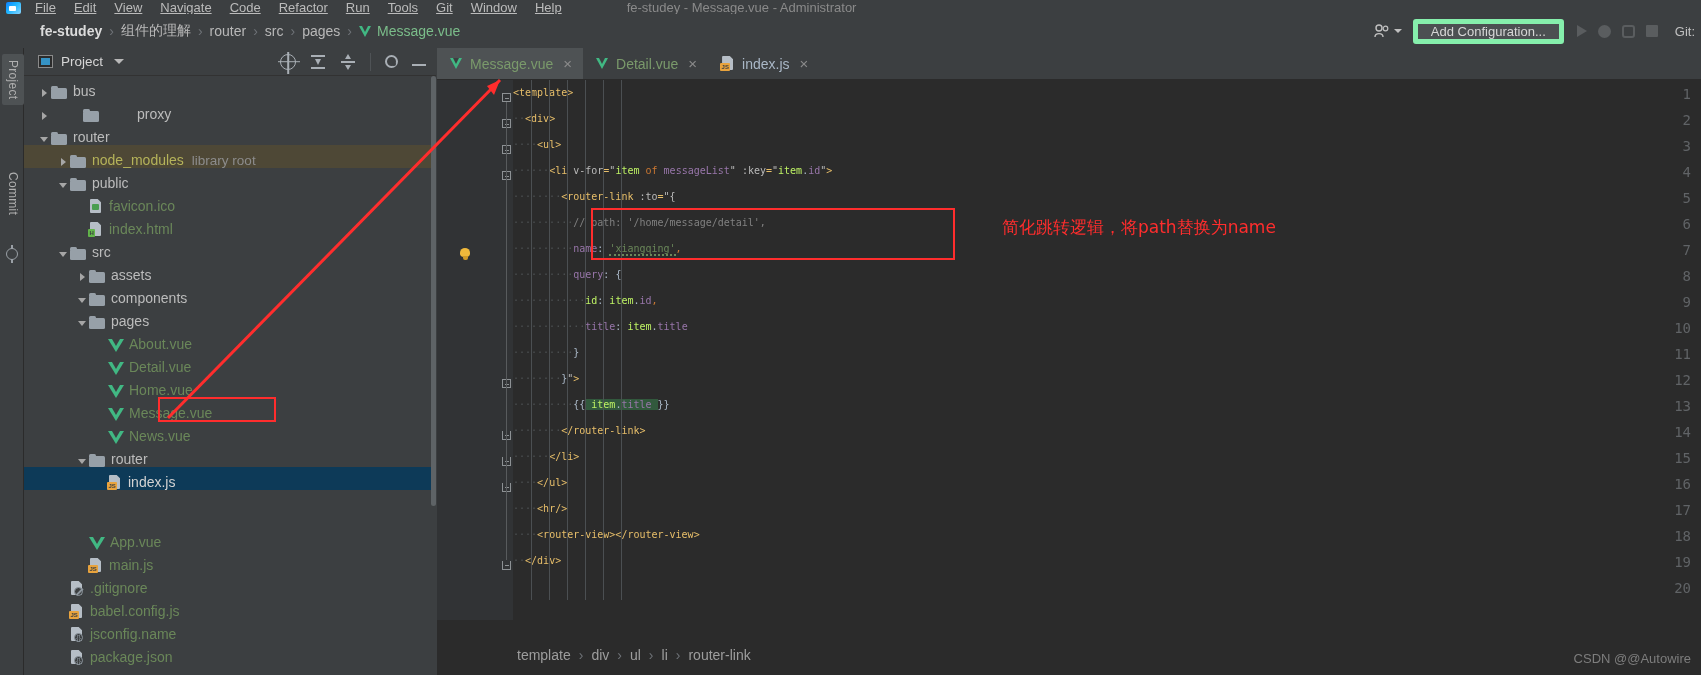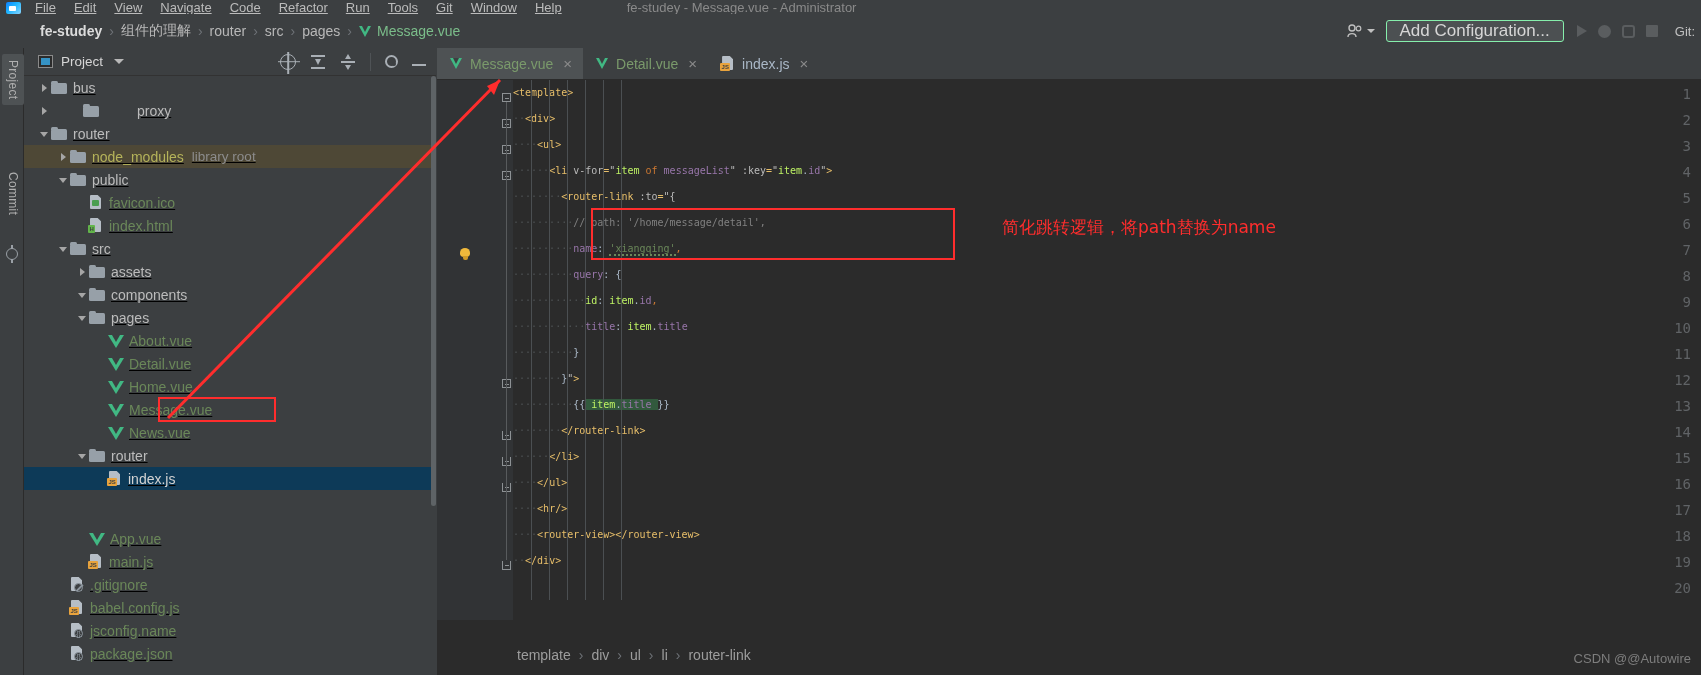--- a/index.html
+++ b/index.html
@@ -79,22 +79,22 @@
 
   .nav-right {
     position: absolute; right: 0; top: 0; height: 34px;
     display: flex; align-items: center; gap: 7px; padding-right: 6px;
   }
   .people-btn {
     display: flex; align-items: center; gap: 3px;
     color: #c0c0c0; font-size: 13px; padding: 2px 4px;
   }
   .add-config {
-    background: #4c5052; border: 1px solid #86efac; border-radius: 3px;
-    color: #d6d6d6; font-size: 17px; padding: 0 13px; white-space: nowrap;
+    background: #4c5052; border: 5px solid #86efac; border-radius: 3px;
+    color: #d6d6d6; font-size: 13px; padding: 0 13px; white-space: nowrap;
   }
   .run-icons { display: flex; align-items: center; gap: 11px; margin-left: 6px; }
   .git-label { color: #c0c0c0; font-size: 13px; margin-left: 10px; }
 
   .tri-run {
     width: 0; height: 0; border-left: 10px solid #5a5d5f;
     border-top: 6px solid transparent; border-bottom: 6px solid transparent;
   }
   .ico-bug { width: 13px; height: 13px; border-radius: 50%; background: #5a5d5f; }
   .ico-cov { width: 13px; height: 13px; border-radius: 3px; border: 2px solid #5a5d5f; }
@@ -179,22 +179,22 @@
   .ph-divider { width: 1px; height: 18px; background: #4f5356; }
   .ph-gear {
     border: 2px solid #a9afb5; border-radius: 50%; width: 13px; height: 13px;
   }
   .ph-gear:before{ content:""; position:absolute; left:4.5px; top:4.5px; width:4px; height:4px; background:#3c3f41; border-radius:50%; }
   .ph-minus { width: 14px; height: 2px; background: #a9afb5; margin-top: 7px; }
 
   
   .tree { position: relative; height: 598px; overflow: hidden; }
   .trow {
-    height: 23px; display: flex; align-items: center;
-    font-size: 14px; white-space: nowrap; position: relative; text-decoration: underline;
+    height: 23px; display: flex; align-items: flex-end;
+    font-size: 14px; white-space: nowrap; position: relative;
   }
   .trow.highlight-lib { background: #4e4836; }
   .trow.selected { background: #0d3a58; }
   .arrow {
     width: 13px; height: 13px; position: relative; flex: 0 0 13px;
   }
   .arrow.right:before{
     content:""; position:absolute; left:4px; top:2.5px;
     border-top: 4.5px solid transparent; border-bottom: 4.5px solid transparent;
     border-left: 5px solid #a6a6a6;

